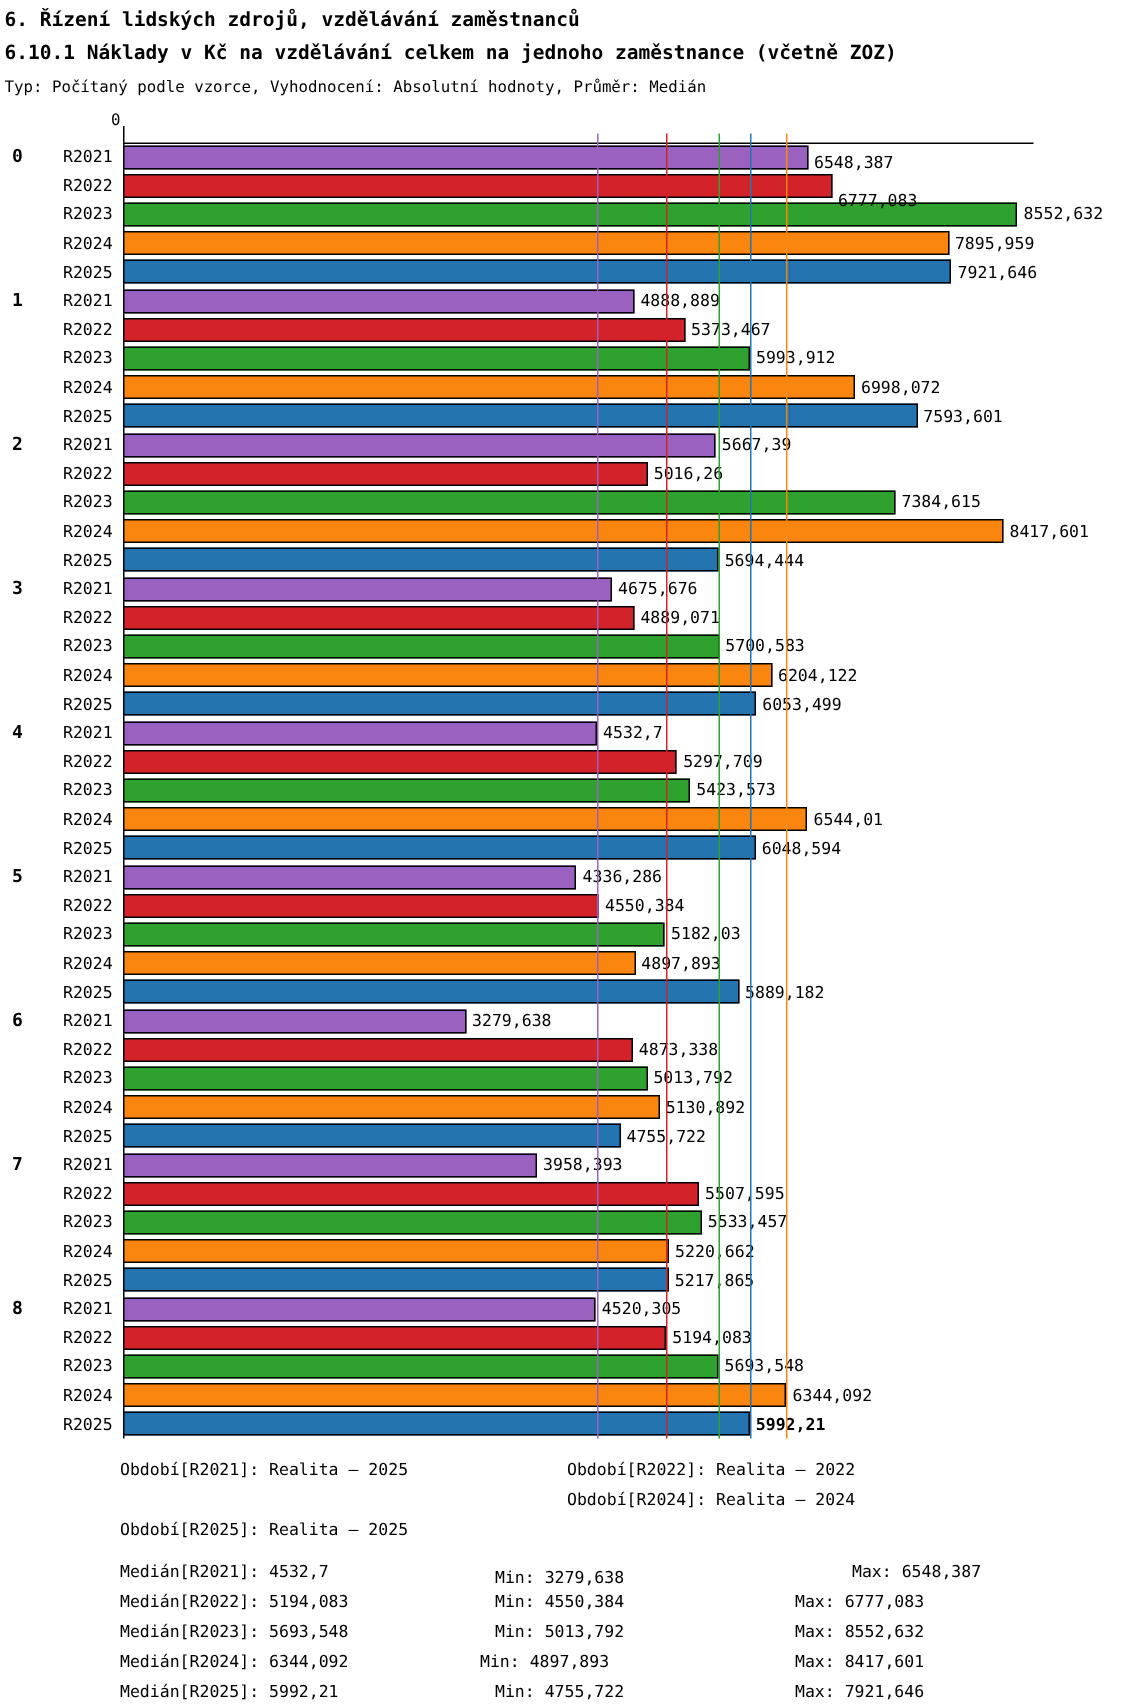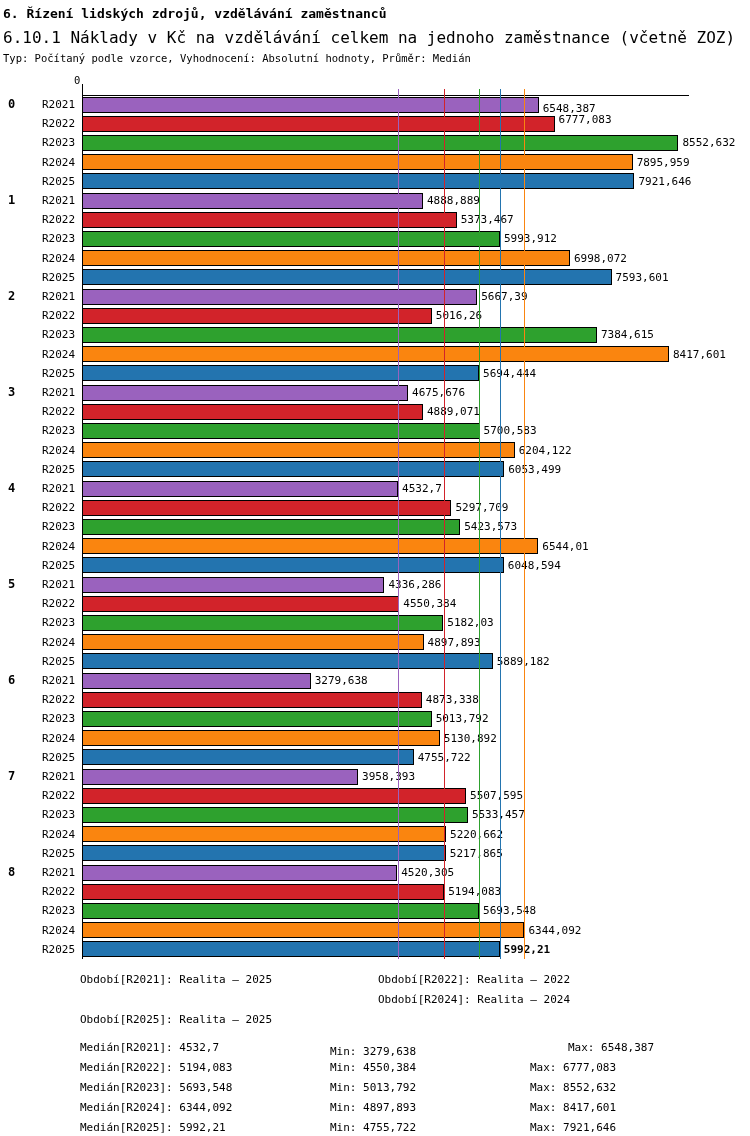--- a/index.html
+++ b/index.html
@@ -1,20 +1,20 @@
 <!DOCTYPE html>
 <html><head>
 <meta charset="utf-8">
 <style>
   html,body{margin:0;padding:0;background:#fff;}
   body{width:750px;height:1136px;position:relative;overflow:hidden;
        font-family:"DejaVu Sans Mono",monospace;color:#000;}
   .abs{position:absolute;}
   .title1{left:3px;top:6px;font-size:13px;font-weight:bold;white-space:pre;}
-  .title2{left:3px;top:28px;font-size:16px;font-weight:normal;white-space:pre;}
+  .title2{left:3px;top:28px;font-size:13px;font-weight:bold;white-space:pre;}
   .subtitle{left:3px;top:52px;font-size:10.5px;white-space:pre;}
   #origin-label{left:74px;top:74px;font-size:10.5px;}
   #chart{left:0;top:95px;width:750px;height:864px;}
   .axis-top{left:82px;top:0;width:607px;height:1px;background:#000;}
   .axis-left{left:82px;top:0;width:1px;height:864px;background:#000;}
   .origin-tick{left:82px;top:-11px;width:1px;height:11px;background:#000;}
   .group-label{left:8px;width:20px;height:19.2px;line-height:19.2px;
                font-size:12px;font-weight:bold;}
   .year-label{left:42px;height:19.2px;line-height:19.2px;font-size:11px;}
   .bar{height:16px;border:1px solid #000;box-sizing:border-box;z-index:2;}
@@ -36,21 +36,21 @@
   <div class="abs origin-tick"></div>
   <div class="abs axis-top"></div>
   <div class="abs axis-left"></div>
 
 <div class="abs group-label" style="top: 0px;">0</div>
     <div class="abs year-label" style="top: 0px;">R2021</div>
     <div class="abs bar" style="top: 1.5px; left: 82px; width: 456.654px; background: rgb(154, 98, 190);"></div>
     <div class="abs bar-value" style="top: 4px; left: 542.654px; text-align: right;">6548,387</div>
     <div class="abs year-label" style="top: 19.2px;">R2022</div>
     <div class="abs bar" style="top: 20.7px; left: 82px; width: 472.602px; background: rgb(210, 35, 42);"></div>
-    <div class="abs bar-value" style="top: 15px; left: 558.602px;">6777,083</div>
+    <div class="abs bar-value" style="top: 29px; left: 558.602px;">6777,083</div>
     <div class="abs year-label" style="top: 38.4px;">R2023</div>
     <div class="abs bar" style="top: 39.9px; left: 82px; width: 596.421px; background: rgb(46, 161, 46);"></div>
     <div class="abs bar-value" style="top: 38.4px; left: 682.421px;">8552,632</div>
     <div class="abs year-label" style="top: 57.6px;">R2024</div>
     <div class="abs bar" style="top: 59.1px; left: 82px; width: 550.627px; background: rgb(250, 133, 15);"></div>
     <div class="abs bar-value" style="top: 57.6px; left: 636.627px;">7895,959</div>
     <div class="abs year-label" style="top: 76.8px;">R2025</div>
     <div class="abs bar" style="top: 78.3px; left: 82px; width: 552.419px; background: rgb(35, 116, 175);"></div>
     <div class="abs bar-value" style="top: 76.8px; left: 638.419px;">7921,646</div>
     <div class="abs group-label" style="top: 96px;">1</div>
@@ -197,18 +197,18 @@
     <div class="abs legend-item" style="left: 80px; top: 68px;">Medián[R2021]: 4532,7</div>
     <div class="abs legend-item" style="left: 330px; top: 72px;">Min: 3279,638</div>
     <div class="abs legend-item" style="left: 530px; top: 68px; padding-left: 38px;">Max: 6548,387</div>
     <div class="abs legend-item" style="left: 80px; top: 88px;">Medián[R2022]: 5194,083</div>
     <div class="abs legend-item" style="left: 330px; top: 88px;">Min: 4550,384</div>
     <div class="abs legend-item" style="left: 530px; top: 88px;">Max: 6777,083</div>
     <div class="abs legend-item" style="left: 80px; top: 108px;">Medián[R2023]: 5693,548</div>
     <div class="abs legend-item" style="left: 330px; top: 108px;">Min: 5013,792</div>
     <div class="abs legend-item" style="left: 530px; top: 108px;">Max: 8552,632</div>
     <div class="abs legend-item" style="left: 80px; top: 128px;">Medián[R2024]: 6344,092</div>
-    <div class="abs legend-item" style="left: 330px; top: 128px;">Min: 4897,893</div>
+    <div class="abs legend-item" style="left: 320px; top: 128px;">Min: 4897,893</div>
     <div class="abs legend-item" style="left: 530px; top: 128px;">Max: 8417,601</div>
     <div class="abs legend-item" style="left: 80px; top: 148px;">Medián[R2025]: 5992,21</div>
     <div class="abs legend-item" style="left: 330px; top: 148px;">Min: 4755,722</div>
     <div class="abs legend-item" style="left: 530px; top: 148px;">Max: 7921,646</div>
   </div>
 
 </body></html>

